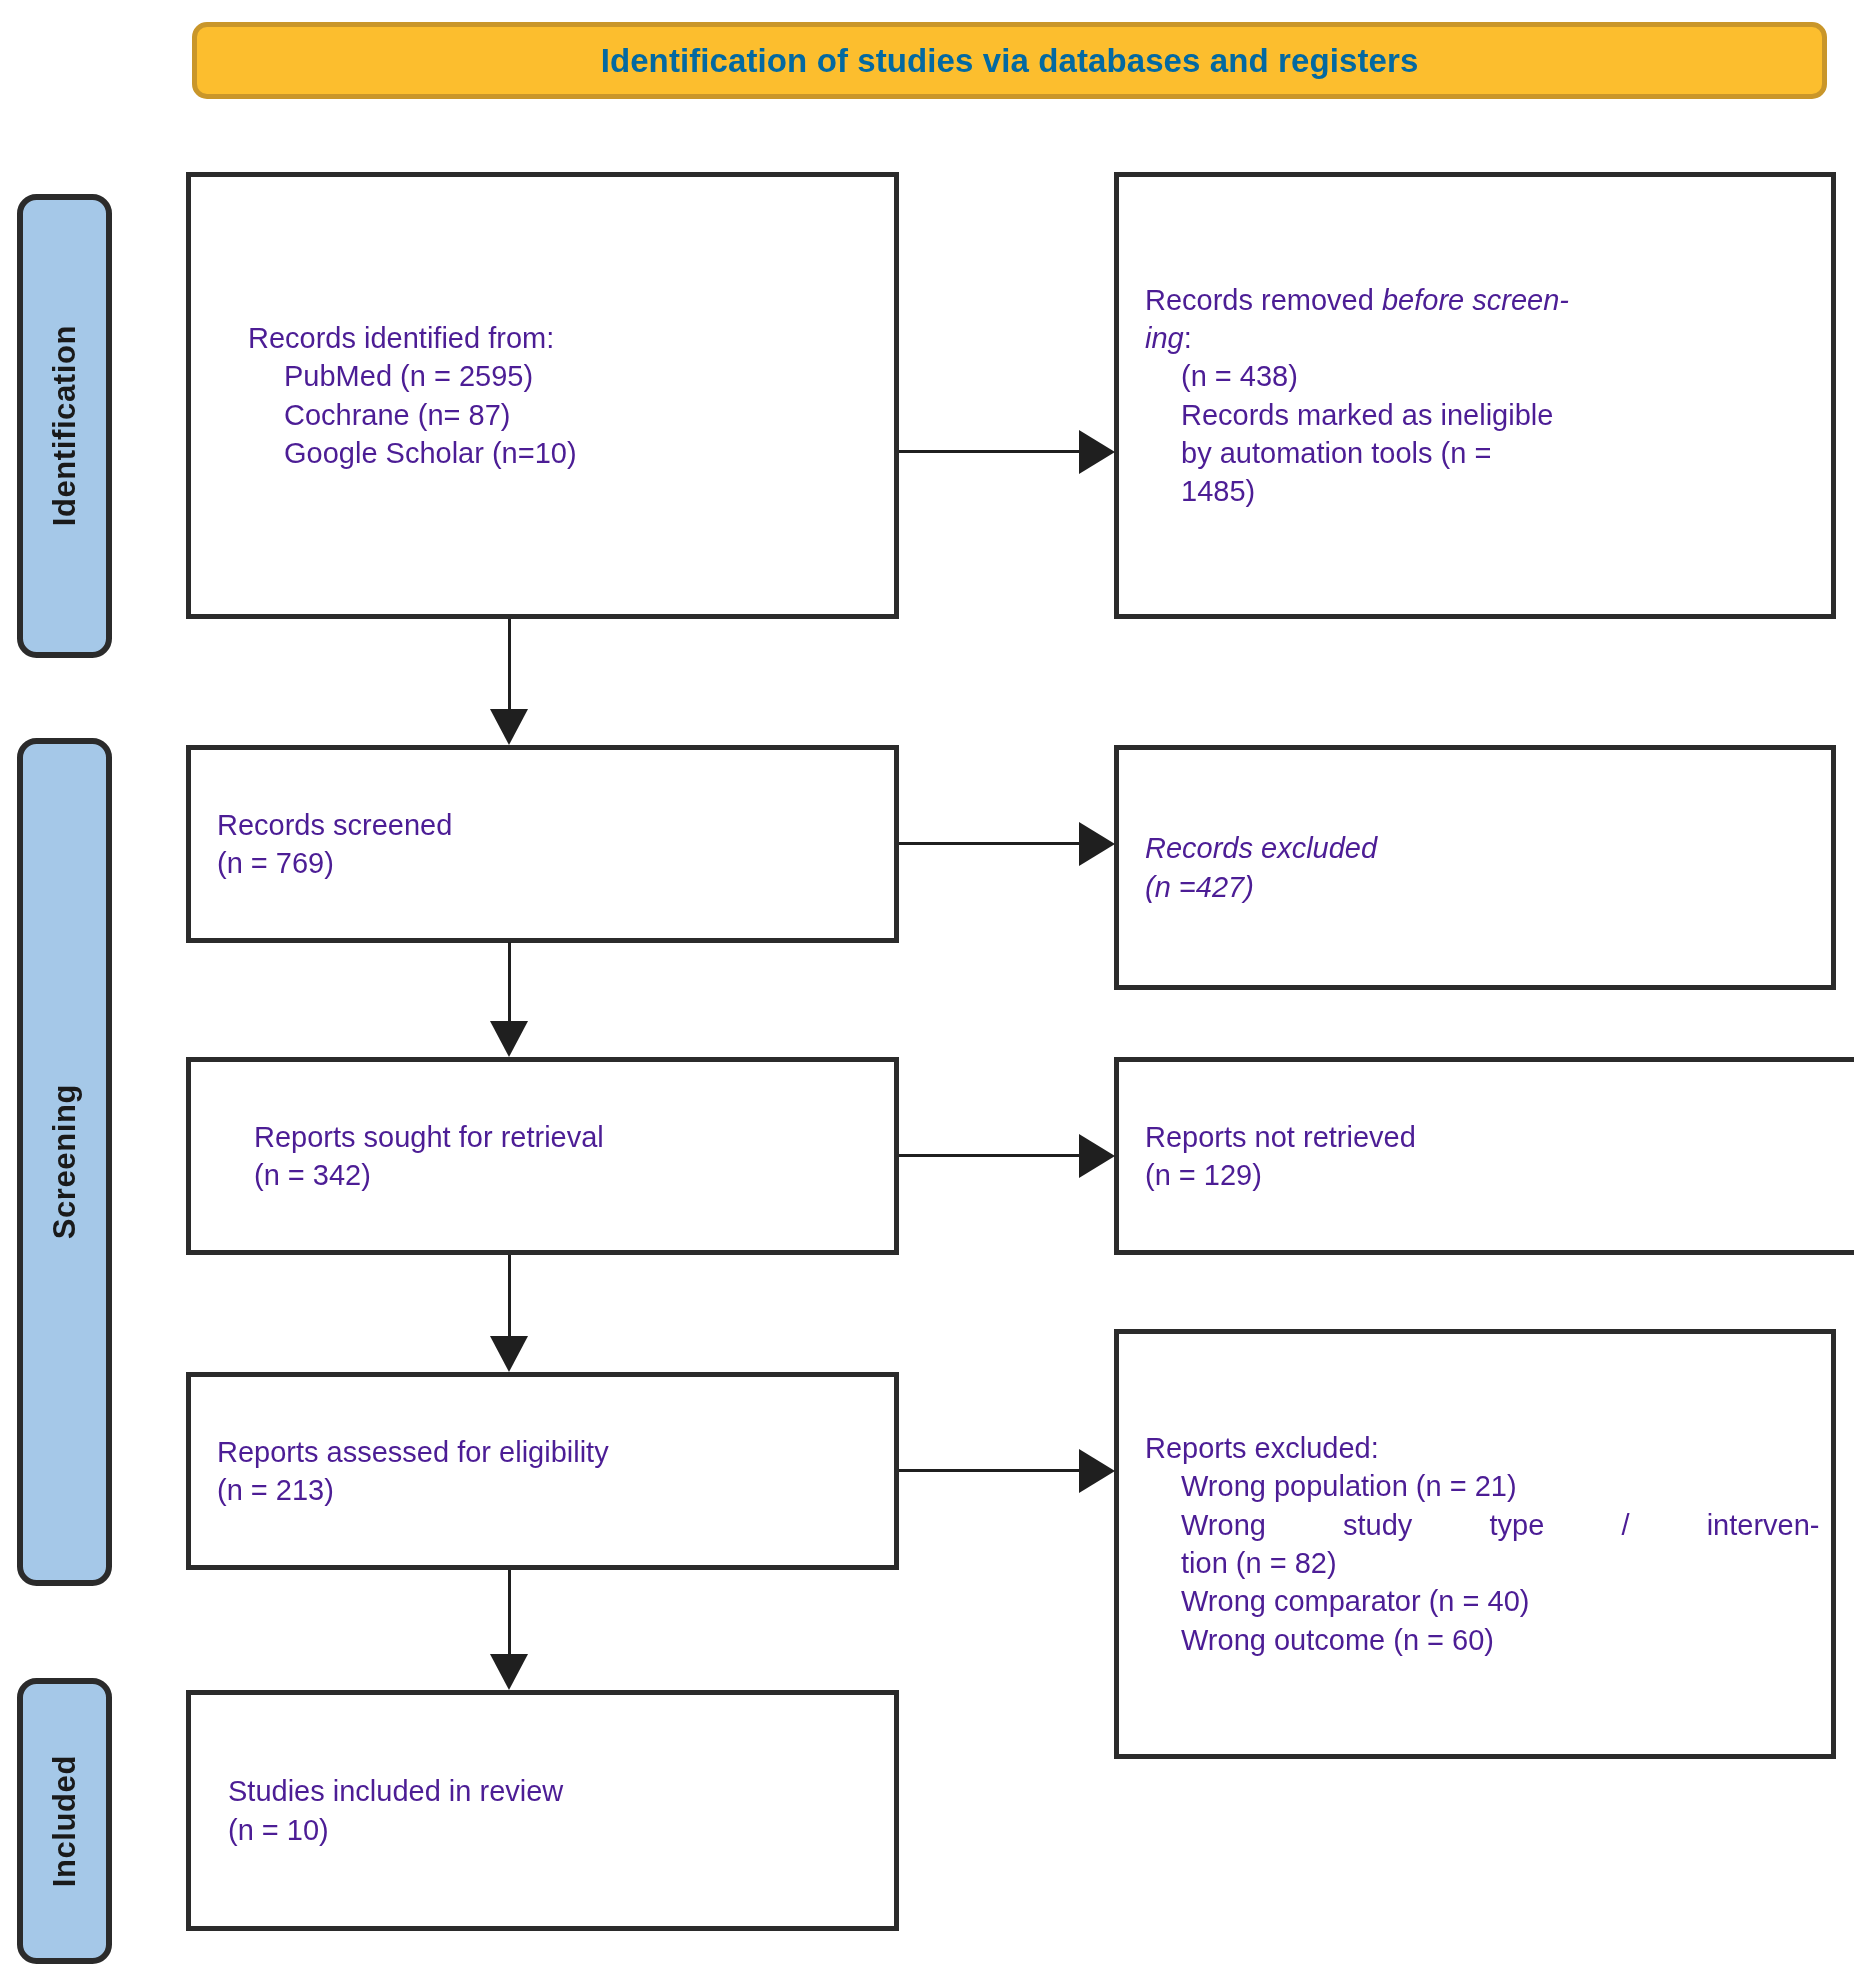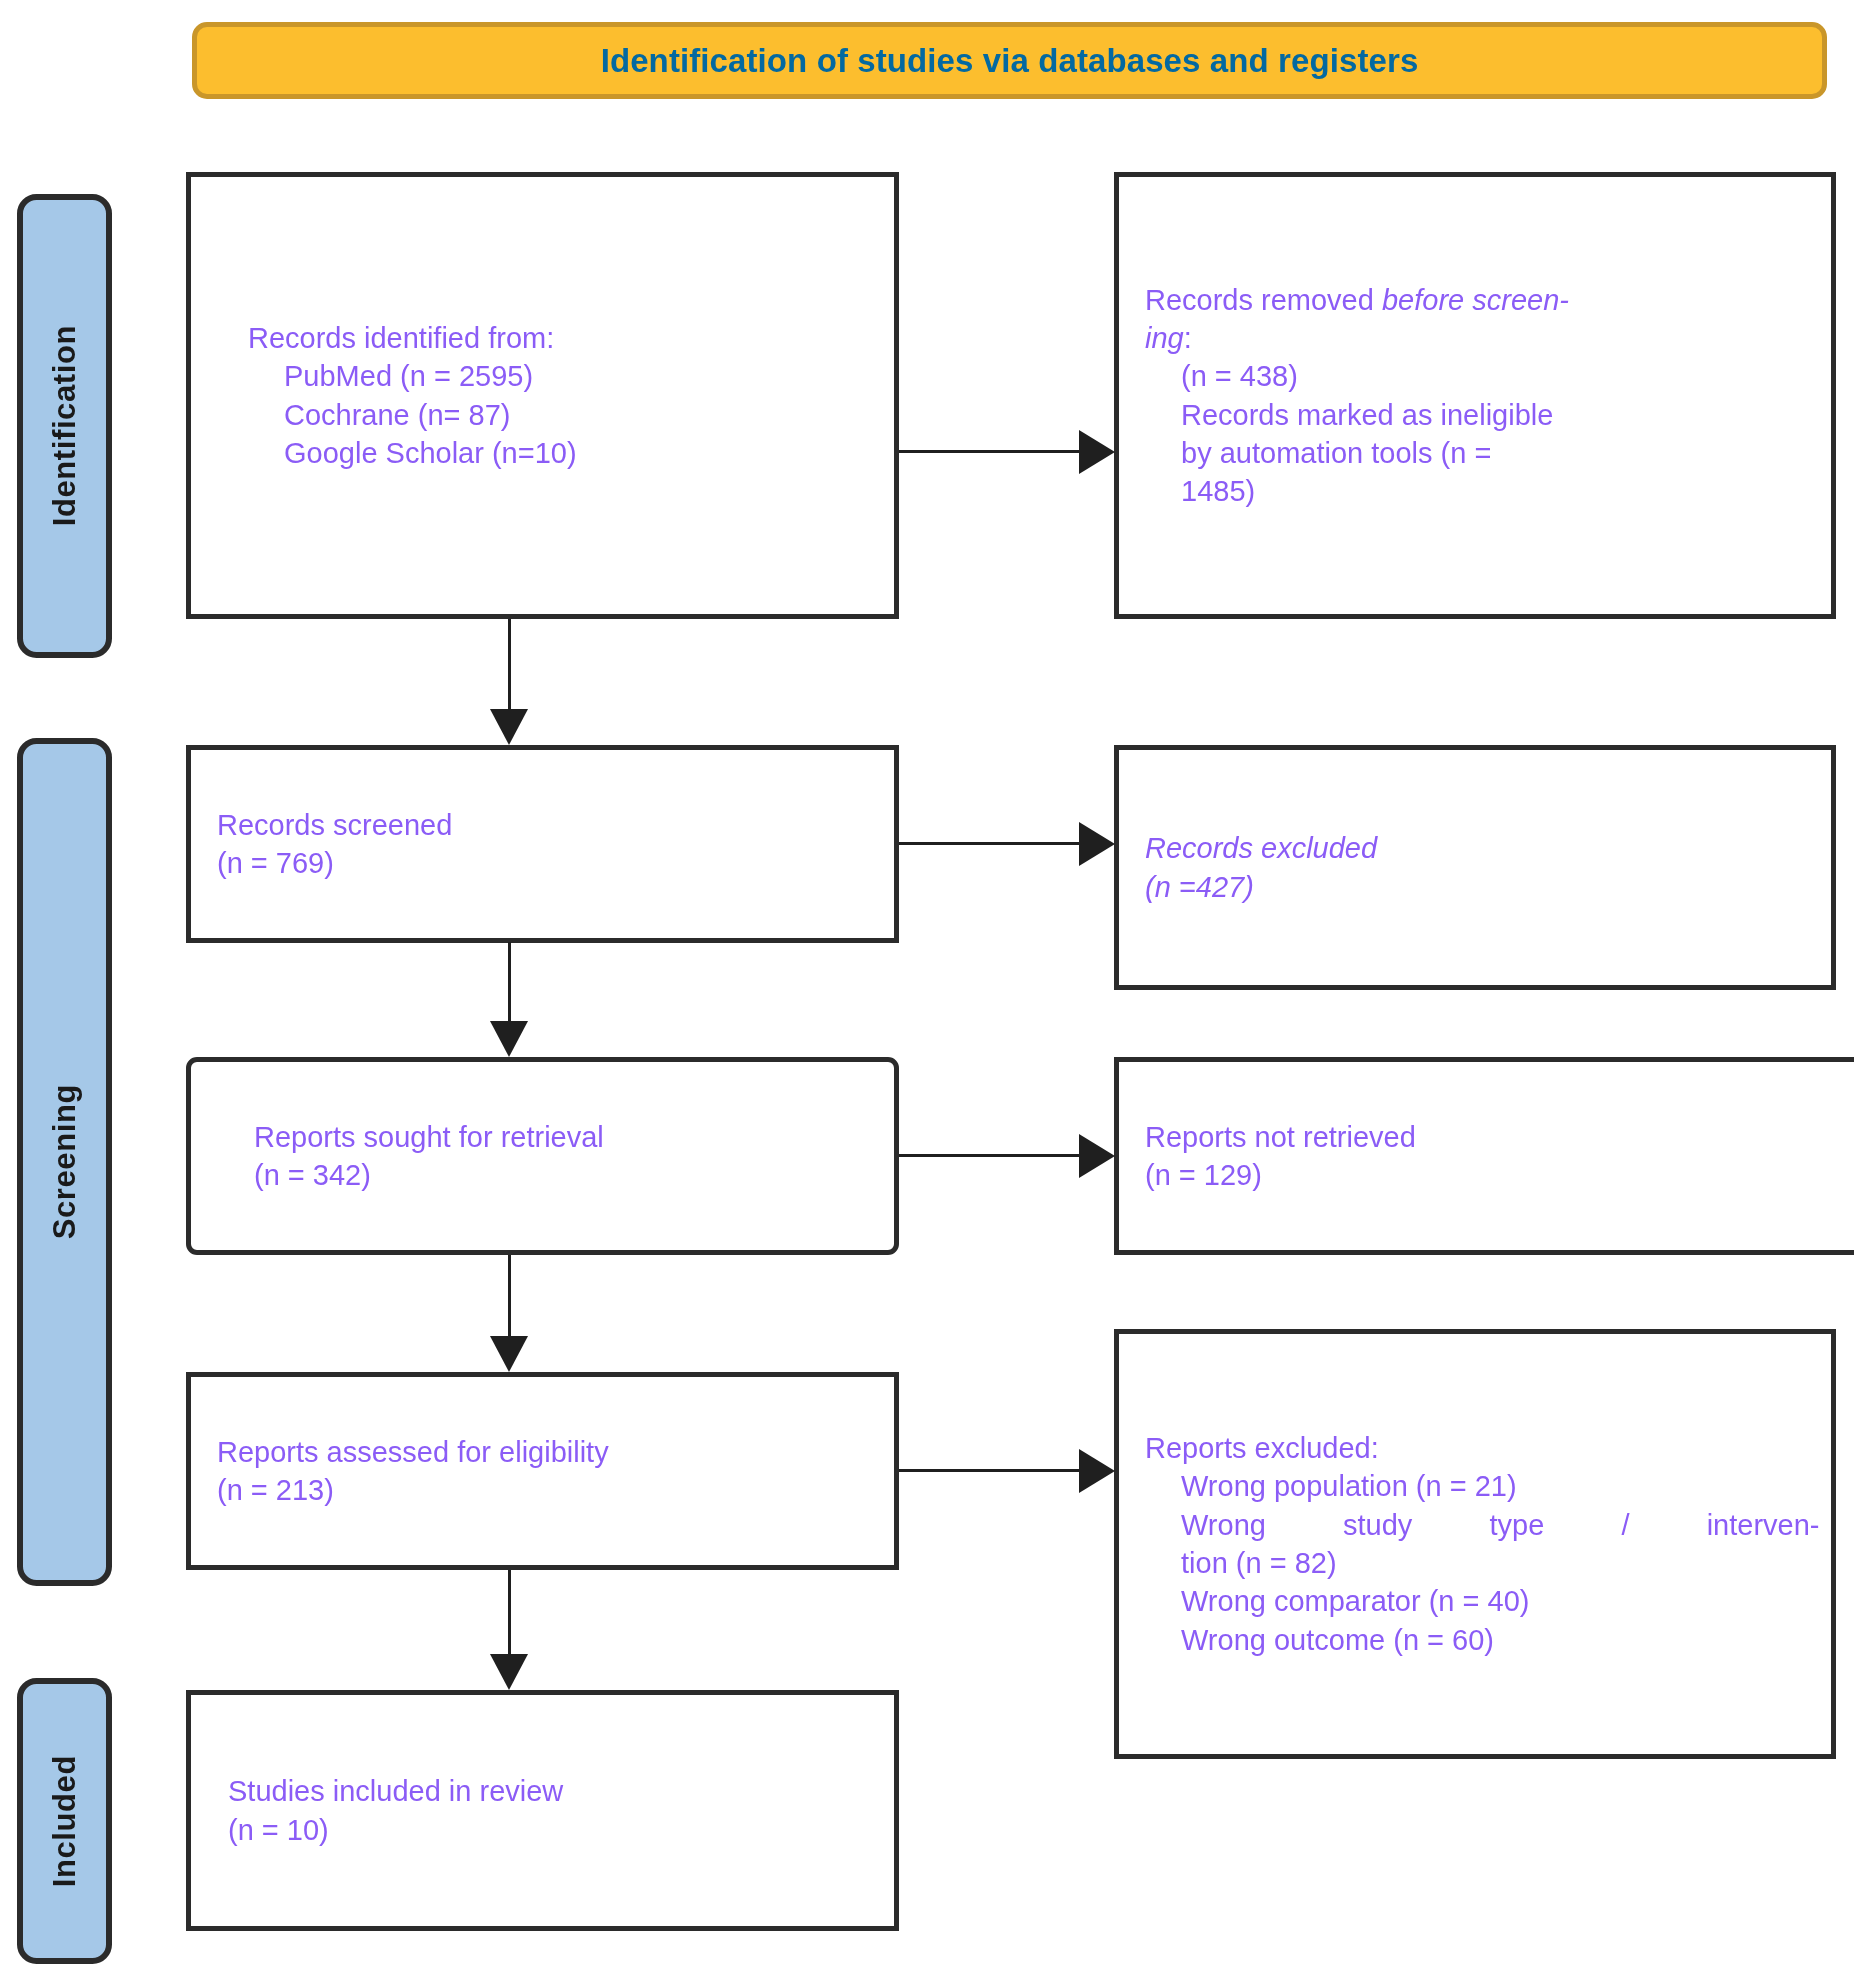--- a/index.html
+++ b/index.html
@@ -72,36 +72,36 @@
     position: absolute;
     background: #ffffff;
     border: 5.2px solid #2b2b2b;
     box-sizing: border-box;
     display: flex;
     align-items: center;
   }
   .box-text {
     font-size: 29px;
     line-height: 1.32;
-    color: #8b5cf6;
+    color: #4c1d95;
     width: 100%;
     box-sizing: border-box;
   }
   .box-text .ln { display: block; white-space: pre; }
   .box-text .ln.ind { padding-left: 36px; }
   .ital { font-style: italic; }
 
   
   #box-identified      { left: 186px;  top: 172px;  width: 713px; height: 447px; }
   #box-identified .box-text { padding-left: 57px; }
 
   #box-screened        { left: 186px;  top: 745px; width: 713px; height: 198px; }
   #box-screened .box-text { padding-left: 26px; }
 
-  #box-sought          { left: 186px;  top: 1057px; width: 713px; height: 198px; border-radius: 11px; }
+  #box-sought          { left: 186px;  top: 1057px; width: 713px; height: 198px; }
   #box-sought .box-text { padding-left: 63px; }
 
   #box-assessed        { left: 186px;  top: 1372px; width: 713px; height: 198px; }
   #box-assessed .box-text { padding-left: 26px; }
 
   #box-included        { left: 186px;  top: 1690px; width: 713px; height: 241px; }
   #box-included .box-text { padding-left: 37px; }
 
   
   #box-removed         { left: 1114px; top: 172px;  width: 722px; height: 447px; }

